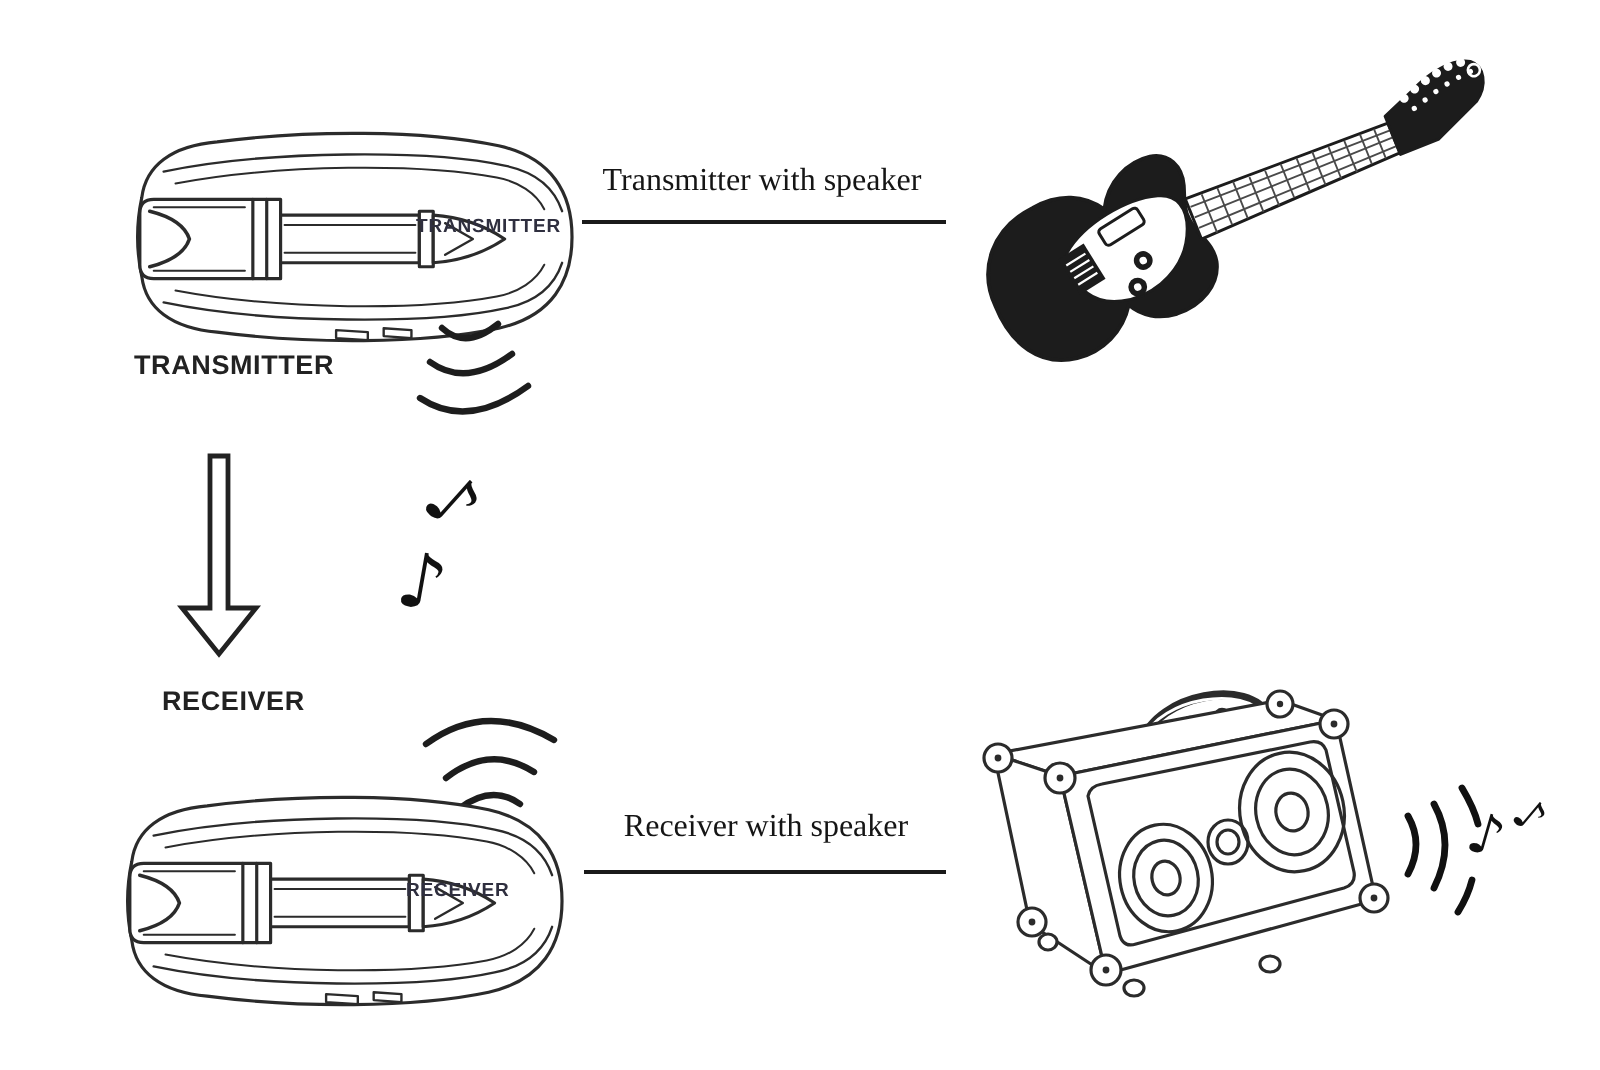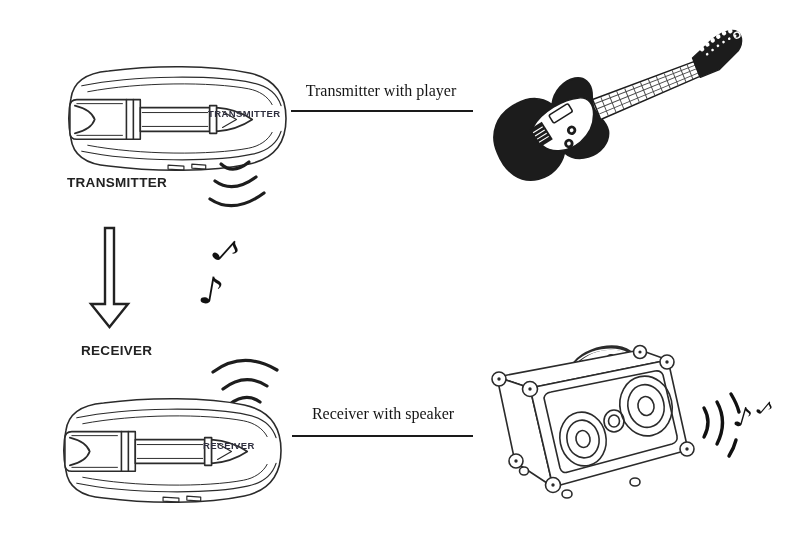--- a/index.html
+++ b/index.html
@@ -58,21 +58,21 @@
   <div class="abs caption" style="left:67px;top:175px;">TRANSMITTER</div>
 
   <svg class="abs" style="left:200px;top:153px;" width="75" height="68" viewBox="0 0 75 68">
     <g stroke="#1d1d1d" stroke-width="3.2" fill="none" stroke-linecap="round">
       <path d="M 21,11 Q 33,22 49,9"></path>
       <path d="M 15,28 Q 33,41 56,24"></path>
       <path d="M 10,46 Q 34,62 64,40"></path>
     </g>
   </svg>
 
-  <div class="abs conn-label" style="left:290px;top:82px;">Transmitter with player</div>
+  <div class="abs conn-label" style="left:290px;top:82px;">Transmitter with speaker</div>
   <div class="abs conn-line" style="left:291px;top:110px;width:182px;"></div>
 
   <svg class="abs" style="left:478px;top:54px;transform:rotate(-22deg);" width="282" height="96" viewBox="0 0 300 100">
     <g stroke="#1c1c1c" stroke-linejoin="round">
 
       <path fill="#1c1c1c" stroke-width="2" d="M 10,52 C 9,30 24,13 48,11 C 64,9 76,15 83,26 C 90,13 104,7 116,9 C 126,11 130,20 127,30 C 125,36 122,42 123,48 C 124,58 130,64 128,74 C 125,86 112,93 98,92 C 88,91 80,86 76,78 C 68,90 54,96 40,94 C 20,91 10,74 10,52 Z"></path>
 
       <path fill="#ffffff" stroke="#1c1c1c" stroke-width="1.5" d="M 56,40 C 70,29 96,25 112,30 C 122,33 124,42 120,52 C 116,62 108,70 96,74 C 80,79 64,74 58,64 C 53,56 53,47 56,40 Z"></path>
 
       <rect x="52" y="40" width="16" height="22" fill="#1c1c1c" stroke="none" transform="rotate(-10 60 51)"></rect>

